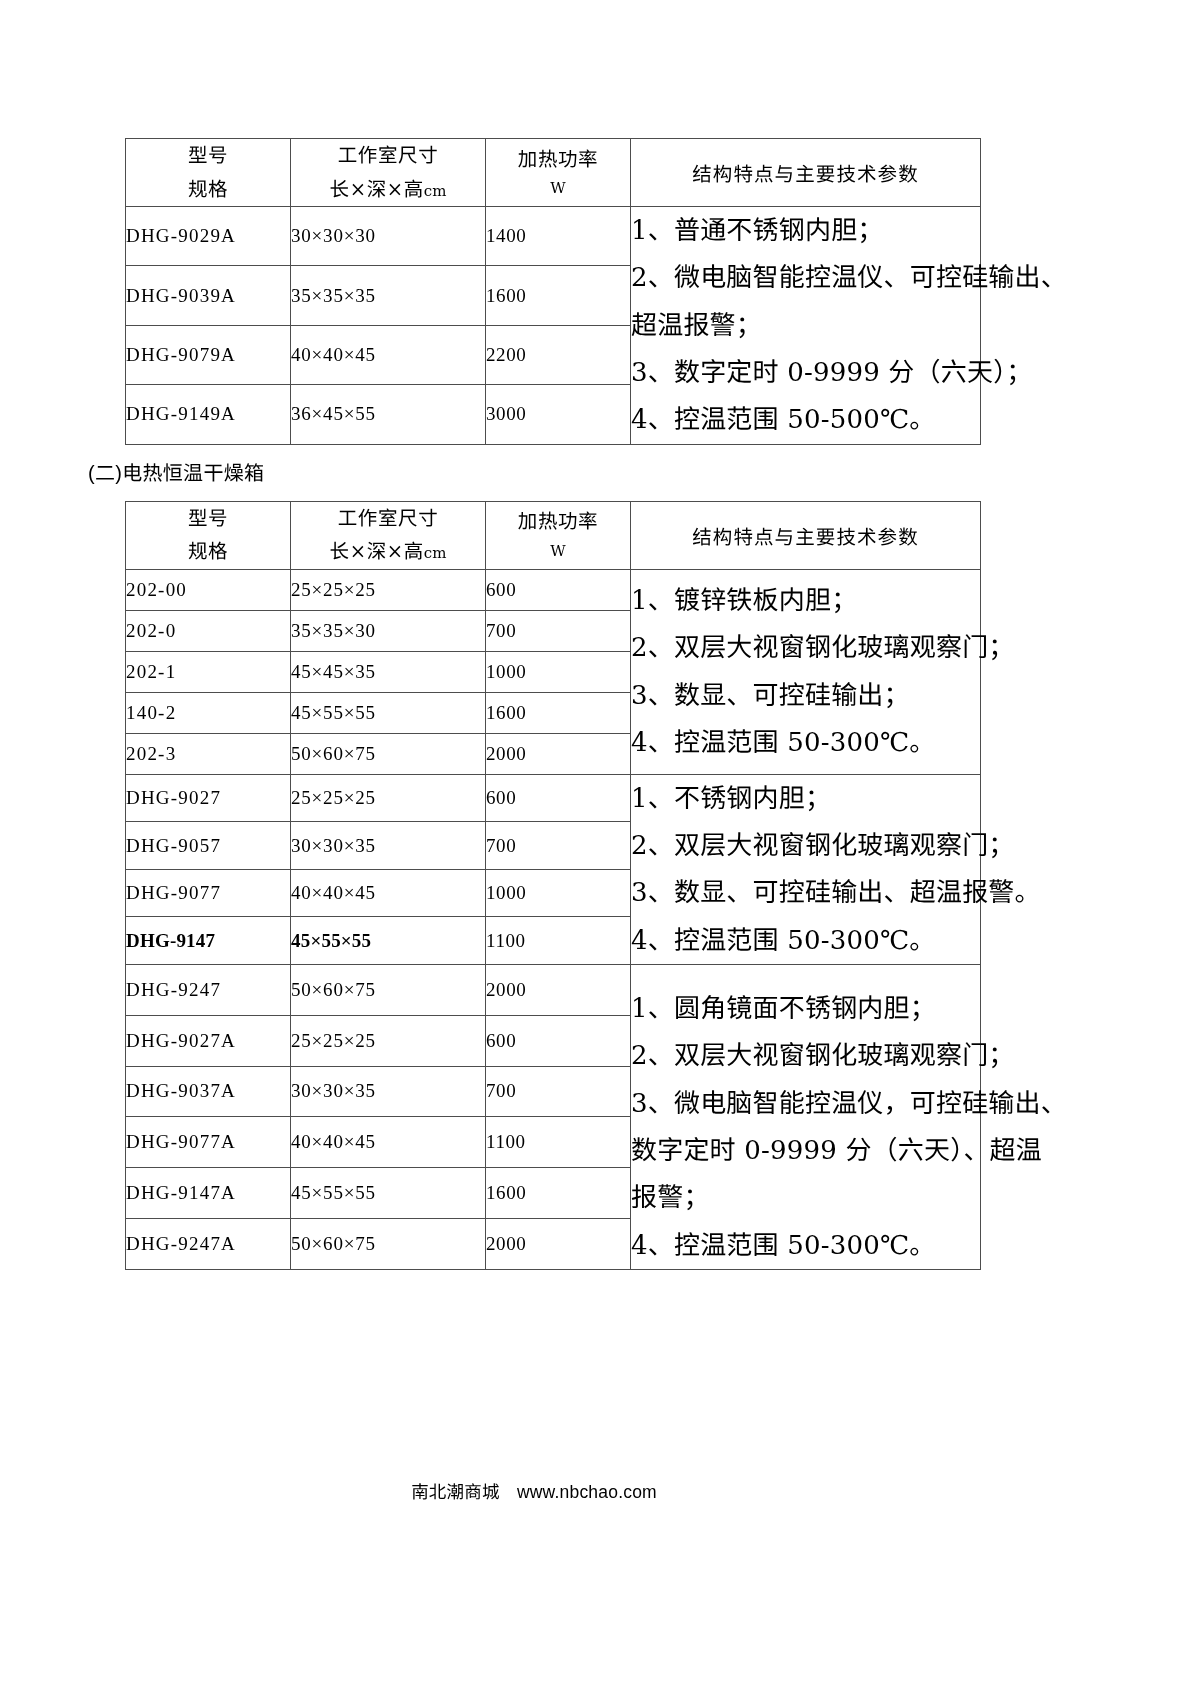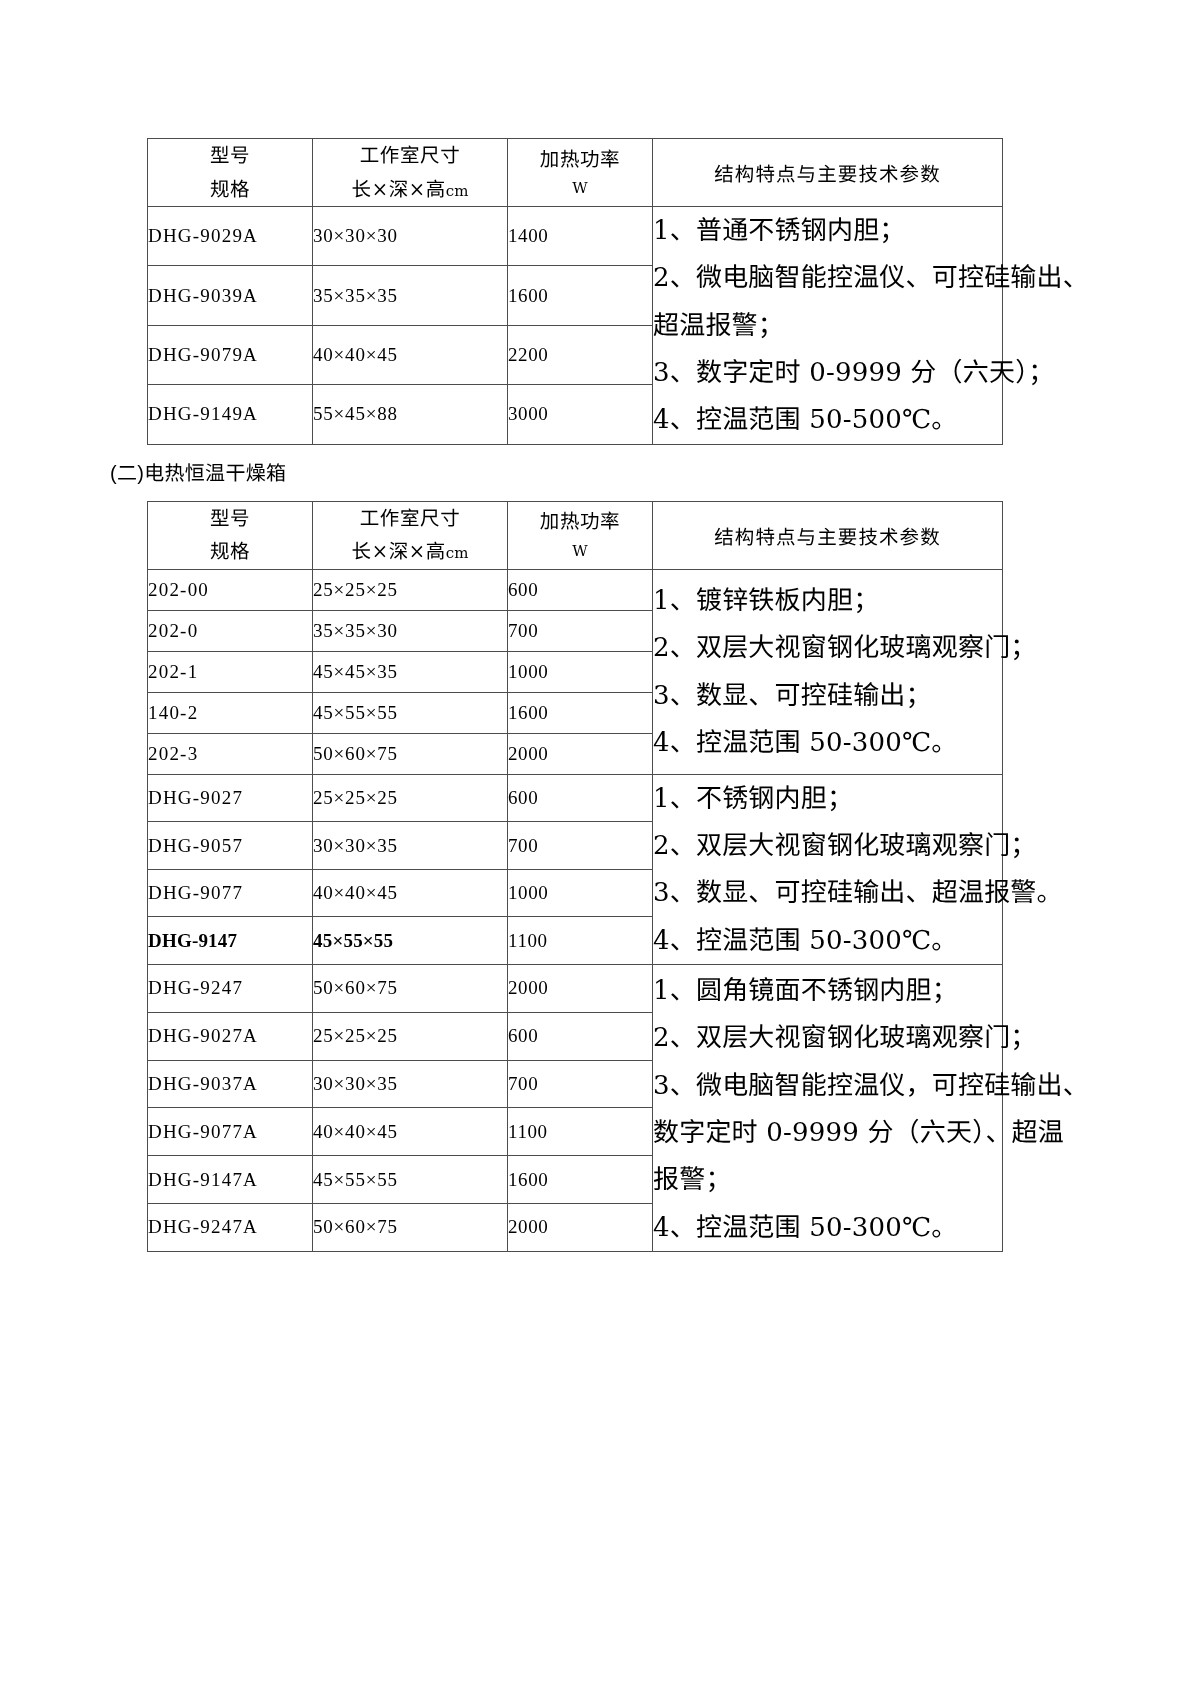--- a/index.html
+++ b/index.html
@@ -16,21 +16,20 @@
     position: relative;
     overflow: hidden;
   }
 
   .page {
     position: relative;
     width: 1068px;
     height: 1697px;
     box-sizing: border-box;
     padding: 0;
-    margin-left: 22px;
   }
 
   
   table.spec {
     border-collapse: collapse;
     table-layout: fixed;
     width: 855px;
     margin: 0 0 0 125px;
     background: #fff;
   }
@@ -92,21 +91,21 @@
   td.desc {
     text-align: left;
     vertical-align: middle;
     padding: 6px 4px 6px 12px;
     font-size: 26px;
     line-height: 1.82;
     font-family: "DejaVu Serif", "Liberation Serif", serif;
     letter-spacing: 0.2px;
   }
   td.desc .line { display: block; white-space: nowrap; }
-  td.desc.top { vertical-align: top; padding-top: 2px; }
+  td.desc.top { vertical-align: top; padding-top: 20px; }
 
   
   .section-title {
     margin: 14px 0 14px 88px;
     font-size: 20px;
     font-family: Liberation Sans, sans-serif;
     letter-spacing: 0.3px;
     line-height: 1.4;
   }
 
@@ -175,21 +174,21 @@
           <td class="cell dim">35×35×35</td>
           <td class="cell power">1600</td>
         </tr>
         <tr>
           <td class="cell model">DHG-9079A</td>
           <td class="cell dim">40×40×45</td>
           <td class="cell power">2200</td>
         </tr>
         <tr>
           <td class="cell model">DHG-9149A</td>
-          <td class="cell dim">55×45×88</td>
+          <td class="cell dim">36×45×55</td>
           <td class="cell power">3000</td>
         </tr>
       </tbody>
     </table>
   </div>
 
   <div class="section-title">(二)电热恒温干燥箱</div>
 
   <table class="spec">
     <colgroup>
@@ -308,14 +307,19 @@
         <td class="cell power">1600</td>
       </tr>
       <tr>
         <td class="cell model">DHG-9247A</td>
         <td class="cell dim">50×60×75</td>
         <td class="cell power">2000</td>
       </tr>
     </tbody>
   </table>
 
+  <div class="footer">
+    <span>南北潮商城</span>
+    <span>&nbsp;</span>
+    <span class="site">www.nbchao.com</span>
+  </div>
 
 </div>
 
 </body></html>

